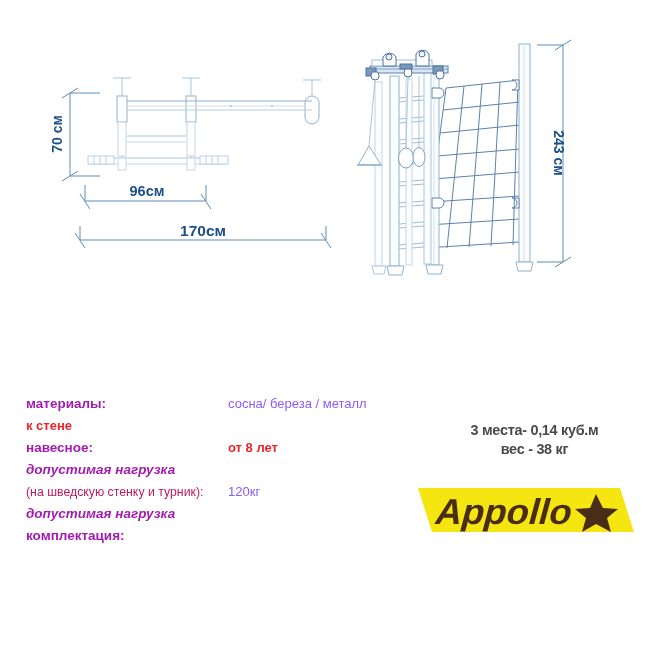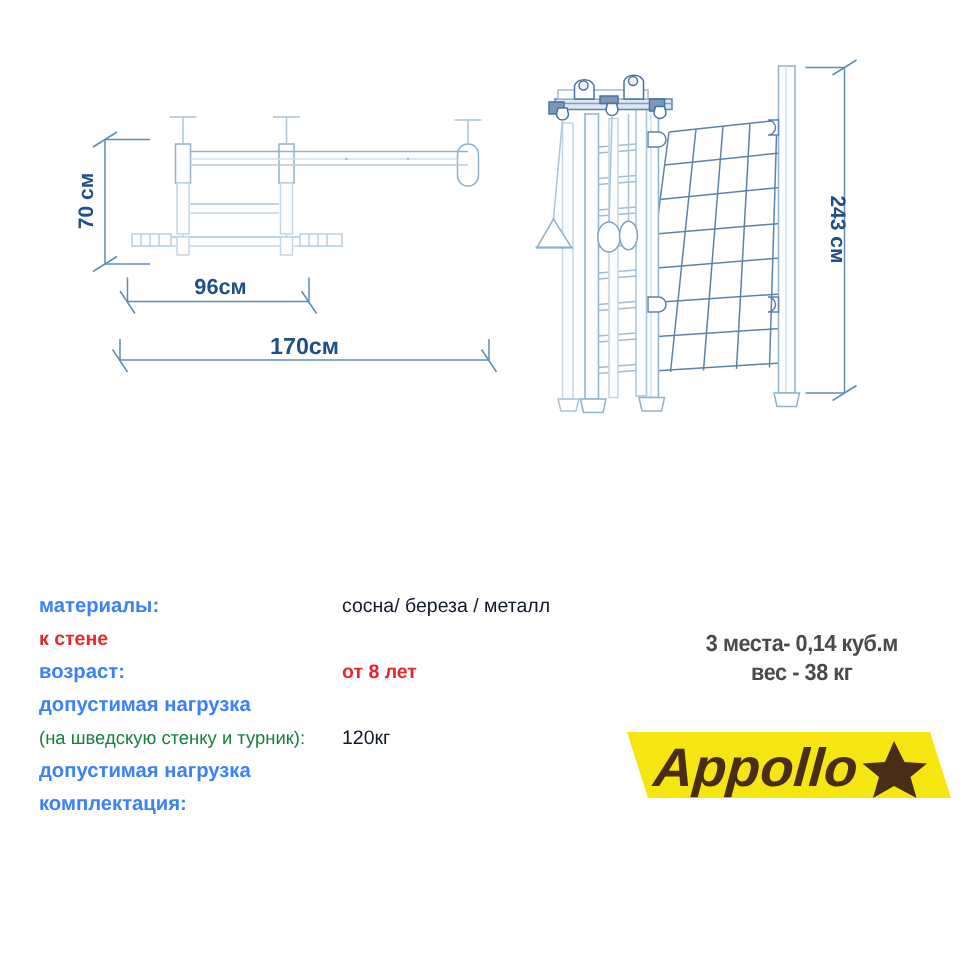--- a/index.html
+++ b/index.html
@@ -34,35 +34,36 @@
     width: 400px;
   }
   .spec-row {
     display: flex;
     align-items: baseline;
     height: 22px;
   }
   .spec-label {
     width: 202px;
     flex: none;
-    color: #3b82f6;
+    color: #a21caf;
     font-size: 13.5px;
     font-weight: bold;
     white-space: nowrap;
   }
   .spec-label.sub {
     font-weight: normal;
     font-size: 12.3px;
-    color: #15803d;
+    color: #be185d;
   }
   .spec-label.full {
     width: auto;
+    font-style: italic;
   }
   .spec-value {
-    color: #0f172a;
+    color: #8b5cf6;
     font-size: 13px;
     white-space: nowrap;
   }
   .spec-value.accent {
     color: #e8252a;
     font-weight: bold;
   }
   .spec-value.pad {
     padding-left: 4px;
   }
@@ -292,21 +293,21 @@
     <span class="spec-label">материалы:</span>
     <span class="spec-value">сосна/ береза / металл</span>
   </div>
 
   <div class="spec-row">
     <span class="spec-value accent">к стене</span>
   </div>
 
 
   <div class="spec-row">
-    <span class="spec-label">возраст:</span>
+    <span class="spec-label">навесное:</span>
     <span class="spec-value accent">от 8 лет</span>
   </div>
 
   <div class="spec-row">
     <span class="spec-label full">допустимая нагрузка</span>
   </div>
 
   <div class="spec-row">
     <span class="spec-label sub">(на шведскую стенку и турник):</span>
     <span class="spec-value">120кг</span>

